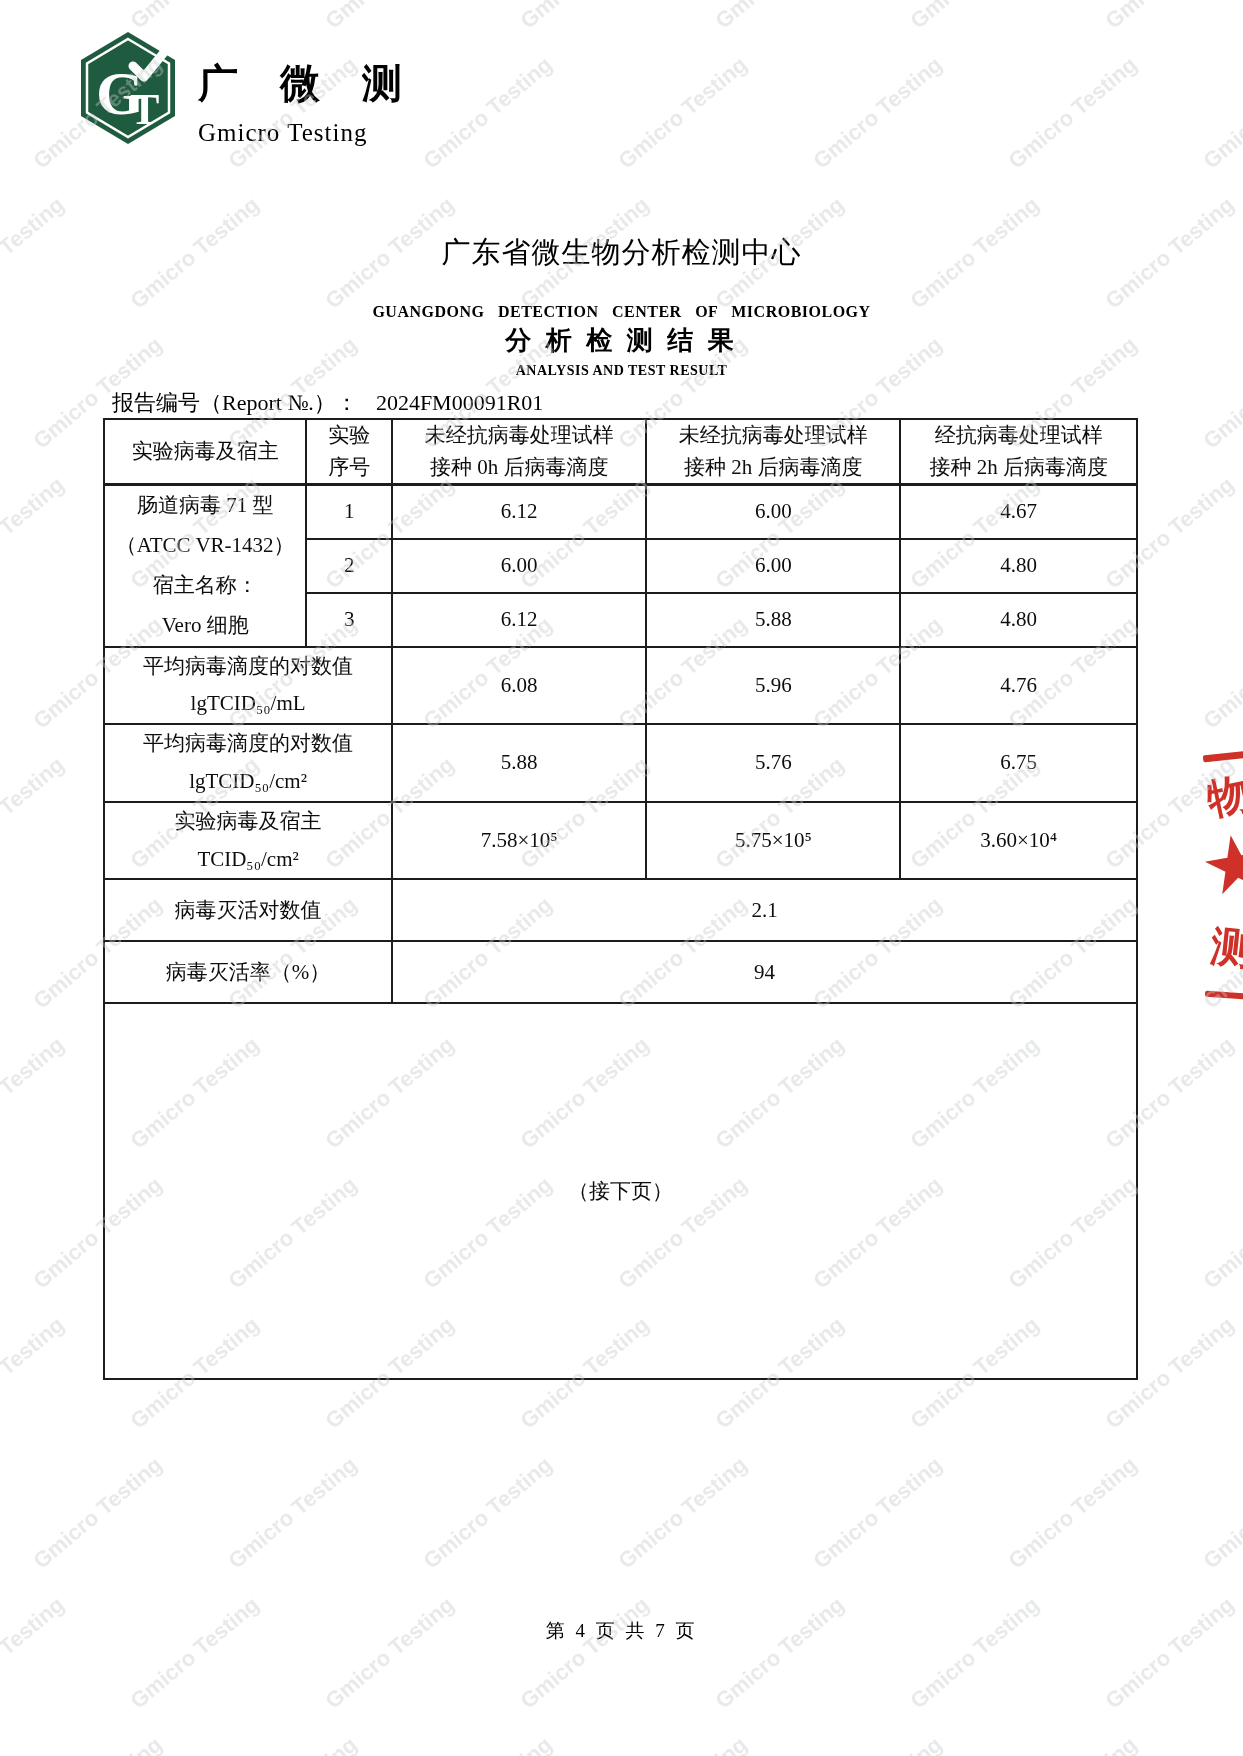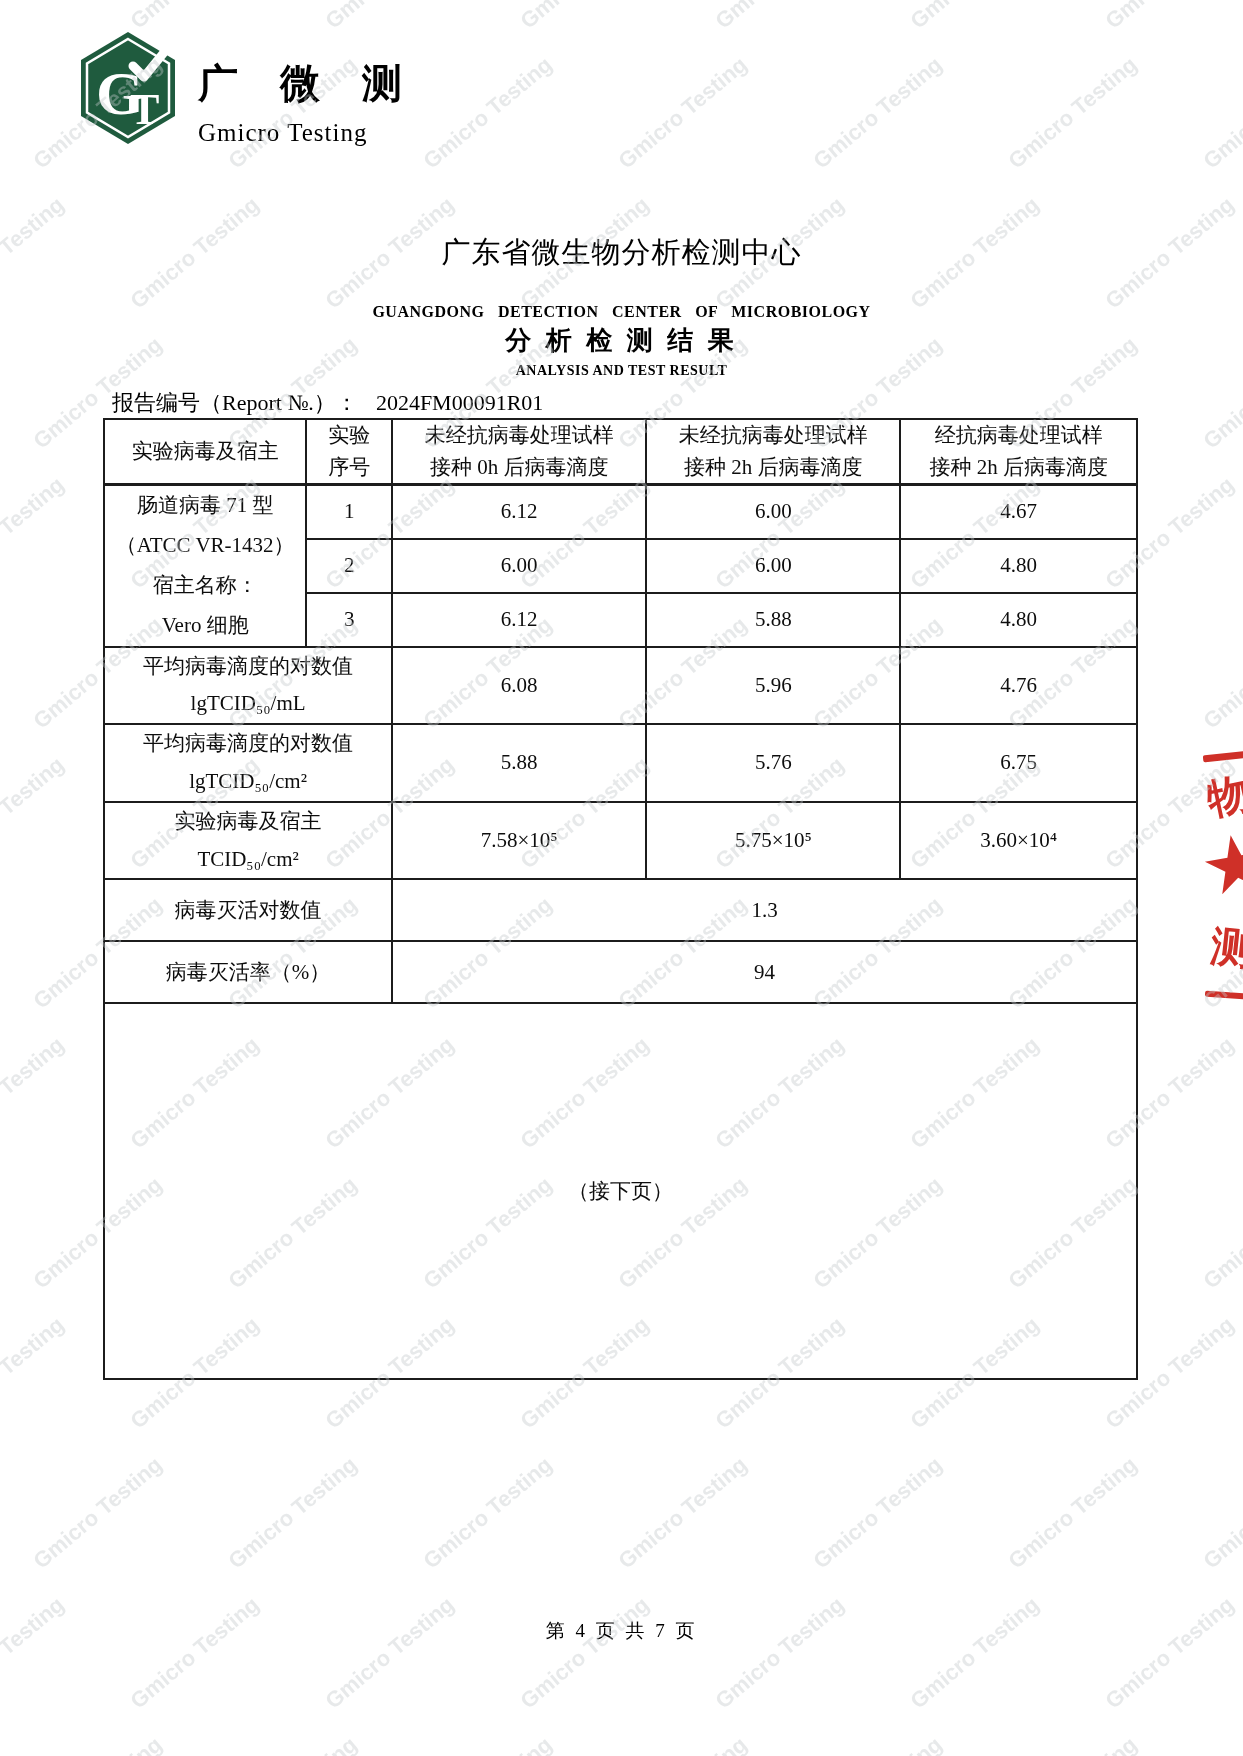--- a/index.html
+++ b/index.html
@@ -196,21 +196,21 @@
         </tr>
         <tr class="r-avg">
           <td class="pre lbl" colspan="2">实验病毒及宿主
 TCID₅₀/cm²</td>
           <td>7.58×10⁵</td>
           <td>5.75×10⁵</td>
           <td>3.60×10⁴</td>
         </tr>
         <tr class="r-inact">
           <td colspan="2">病毒灭活对数值</td>
-          <td colspan="3">1.3</td>
+          <td colspan="3">2.1</td>
         </tr>
         <tr class="r-inact">
           <td colspan="2">病毒灭活率（%）</td>
           <td colspan="3">94</td>
         </tr>
         <tr>
           <td class="continued-cell" colspan="5">（接下页）</td>
         </tr>
       </tbody>
     </table>

